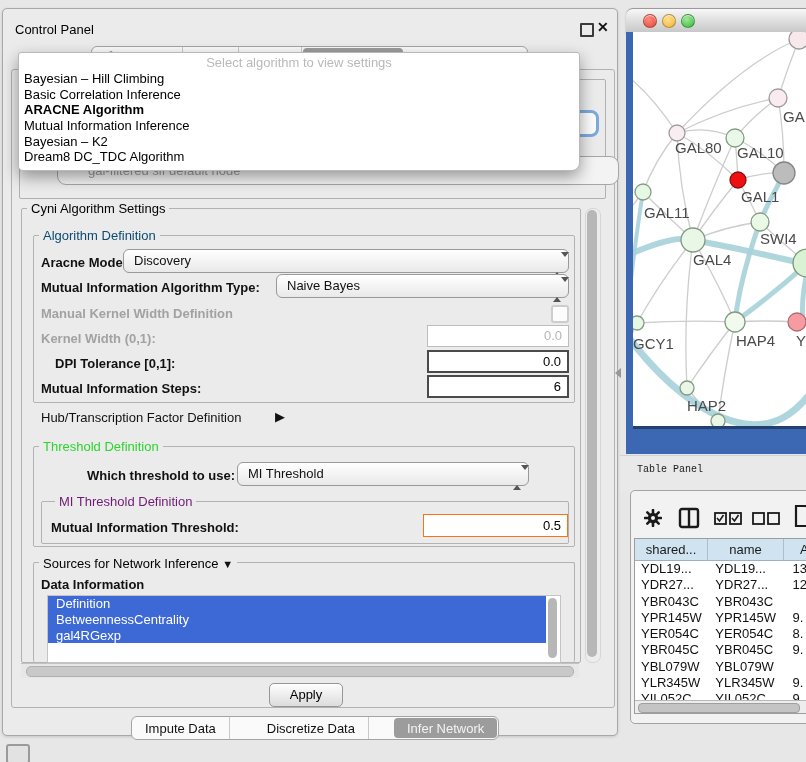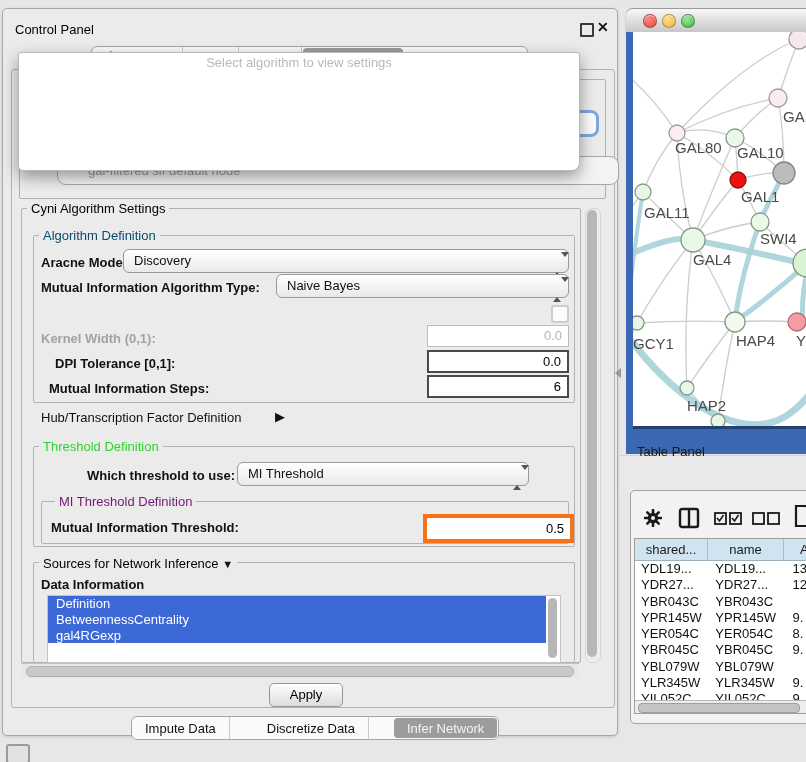--- a/index.html
+++ b/index.html
@@ -49,21 +49,21 @@
   .combo{background:linear-gradient(#ffffff,#e9e9e9);border:1px solid #999;border-radius:6px;
     height:22px;font-size:13px;line-height:22px;padding-left:10px;z-index:5;color:#111;}
   .stepper{position:absolute;right:7px;top:4px;width:8px;}
   .stepper .up{width:0;height:0;border-left:4px solid transparent;border-right:4px solid transparent;
     border-bottom:5px solid #555;margin-bottom:3px;}
   .stepper .dn{width:0;height:0;border-left:4px solid transparent;border-right:4px solid transparent;
     border-top:5px solid #555;}
   .tfield{background:#fff;font-size:13px;text-align:right;padding-right:6px;z-index:5;}
   .tfield.soft{border:1px solid #bdbdbd;color:#b5b5b5;}
   .tfield.hard{border:2px solid #4a4a4a;color:#000;}
-  .tfield.mid{border:4px solid #f97316;color:#000;}
+  .tfield.mid{border:1px solid #f97316;color:#000;}
   .cbox{left:548px;top:296px;width:14px;height:14px;border:2px solid #cdcdcd;border-radius:3px;
     background:#fcfcfc;z-index:5;}
   #thr-box{left:30px;top:437px;width:540px;height:99px;}
   #thr-title{left:36px;top:430px;color:#2fd32f;}
   #midef-box{left:38px;top:492px;width:526px;height:41px;}
   #midef-title{left:52px;top:485px;color:#701a75;}
   #src-box{left:30px;top:553px;width:540px;height:99px;border-bottom:none;}
   #src-title{left:36px;top:547px;color:#000;}
   .tri{font-size:11px;color:#111;}
 
@@ -105,21 +105,21 @@
     box-shadow:inset 0 1px 1px rgba(255,255,255,.7);}
   #light-red{left:17px;background:radial-gradient(circle at 40% 35%,#ff8a7e,#e6453a);}
   #light-yellow{left:36px;background:radial-gradient(circle at 40% 35%,#ffe08a,#f2b234);}
   #light-green{left:55px;background:radial-gradient(circle at 40% 35%,#9ee89a,#34b934);}
   #net-body{left:0;top:24px;width:180px;height:422px;background:#3c68b3;}
   #net-canvas{left:7px;top:0;width:173px;height:394px;background:#fff;overflow:hidden;}
   #net-darkline{left:7px;top:394px;width:173px;height:3px;background:#23406e;}
 
   
   #table-strip{left:620px;top:455px;width:186px;height:35px;background:#e9e9e9;border-top:1px solid #d2d2d2;z-index:1;}
-  #table-panel-title{left:637px;top:444px;font-size:13px;color:#1a1a1a;z-index:2;}
+  #table-panel-title{left:637px;top:464px;font-size:10px;color:#1a1a1a;z-index:2;font-family:Liberation Mono, monospace;}
   #table-panel{left:630px;top:490px;width:200px;height:232px;background:#f2f2f2;
     border:1px solid #a3a3a3;border-radius:5px;z-index:1;}
   .ticon{z-index:3;}
   #table-region{left:634px;top:538px;width:172px;height:174px;background:#fff;
     border:1px solid #9d9d9d;border-right:none;z-index:2;overflow:hidden;}
   #thead{position:absolute;left:0;top:0;height:22px;display:flex;}
   .hcell{background:#cfe3f1;border-right:1px solid #adbecb;border-bottom:1px solid #9fb0ba;
     font-size:13px;color:#1a1a1a;text-align:center;line-height:21px;overflow:hidden;white-space:nowrap;}
   #tbody{position:absolute;left:0;top:22px;width:300px;height:139px;overflow:hidden;}
   .trow{display:flex;height:16.3px;line-height:16.3px;font-size:13px;color:#111;}
@@ -184,29 +184,30 @@
       <span>Discovery</span>
       <span class="stepper"><span class="up"></span><span class="dn"></span></span>
     </div>
 
     <span class="abs lbl" style="left:38px;top:271px;">Mutual Information Algorithm Type:</span>
     <div class="abs combo" style="left:273px;top:265px;width:281px;">
       <span>Naive Bayes</span>
       <span class="stepper"><span class="up"></span><span class="dn"></span></span>
     </div>
 
+    <span class="abs lbl dis" style="left:38px;top:297px;">Manual Kernel Width Definition</span>
     <span class="abs cbox"></span>
 
     <span class="abs lbl dis" style="left:38px;top:322px;">Kernel Width (0,1):</span>
     <div class="abs tfield soft" style="left:424px;top:316px;width:134px;height:20px;line-height:20px;">0.0</div>
 
     <span class="abs lbl" style="left:52px;top:347px;">DPI Tolerance [0,1]:</span>
     <div class="abs tfield hard" style="left:424px;top:341px;width:132px;height:19px;line-height:19px;">0.0</div>
 
-    <span class="abs lbl" style="left:46px;top:372px;">Mutual Information Steps:</span>
+    <span class="abs lbl" style="left:38px;top:372px;">Mutual Information Steps:</span>
     <div class="abs tfield hard" style="left:424px;top:366px;width:132px;height:19px;line-height:19px;">6</div>
 
     <span class="abs" style="left:38px;top:401px;font-size:13px;color:#111;z-index:5;">Hub/Transcription Factor Definition</span>
     <span class="abs tri" style="left:272px;top:400px;font-size:13px;z-index:5;">▶</span>
 
     <div class="abs gbox" id="thr-box"></div>
     <span class="abs group-title" id="thr-title">Threshold Definition</span>
 
     <span class="abs lbl" style="left:84px;top:459px;">Which threshold to use:</span>
     <div class="abs combo" style="left:234px;top:453px;width:280px;">
@@ -249,20 +250,28 @@
           <span>Discretize Data</span>
         </div>
         <div class="tab selected">
           <span>Infer Network</span>
         </div>
       </div>
   </div>
 
   <div class="abs" id="algo-popup">
     <div id="popup-hint">Select algorithm to view settings</div>
+    <div id="popup-items">
+        <div class="popup-item">Bayesian – Hill Climbing</div>
+        <div class="popup-item">Basic Correlation Inference</div>
+        <div class="popup-item bold">ARACNE Algorithm</div>
+        <div class="popup-item">Mutual Information Inference</div>
+        <div class="popup-item">Bayesian – K2</div>
+        <div class="popup-item">Dream8 DC_TDC Algorithm</div>
+      </div>
   </div>
 
   <div class="abs" id="splitter-arrow"></div>
 
   <div class="abs" id="net-window">
     <div class="abs" id="net-titlebar">
       <span class="abs light" id="light-red"></span>
       <span class="abs light" id="light-yellow"></span>
       <span class="abs light" id="light-green"></span>
     </div>

